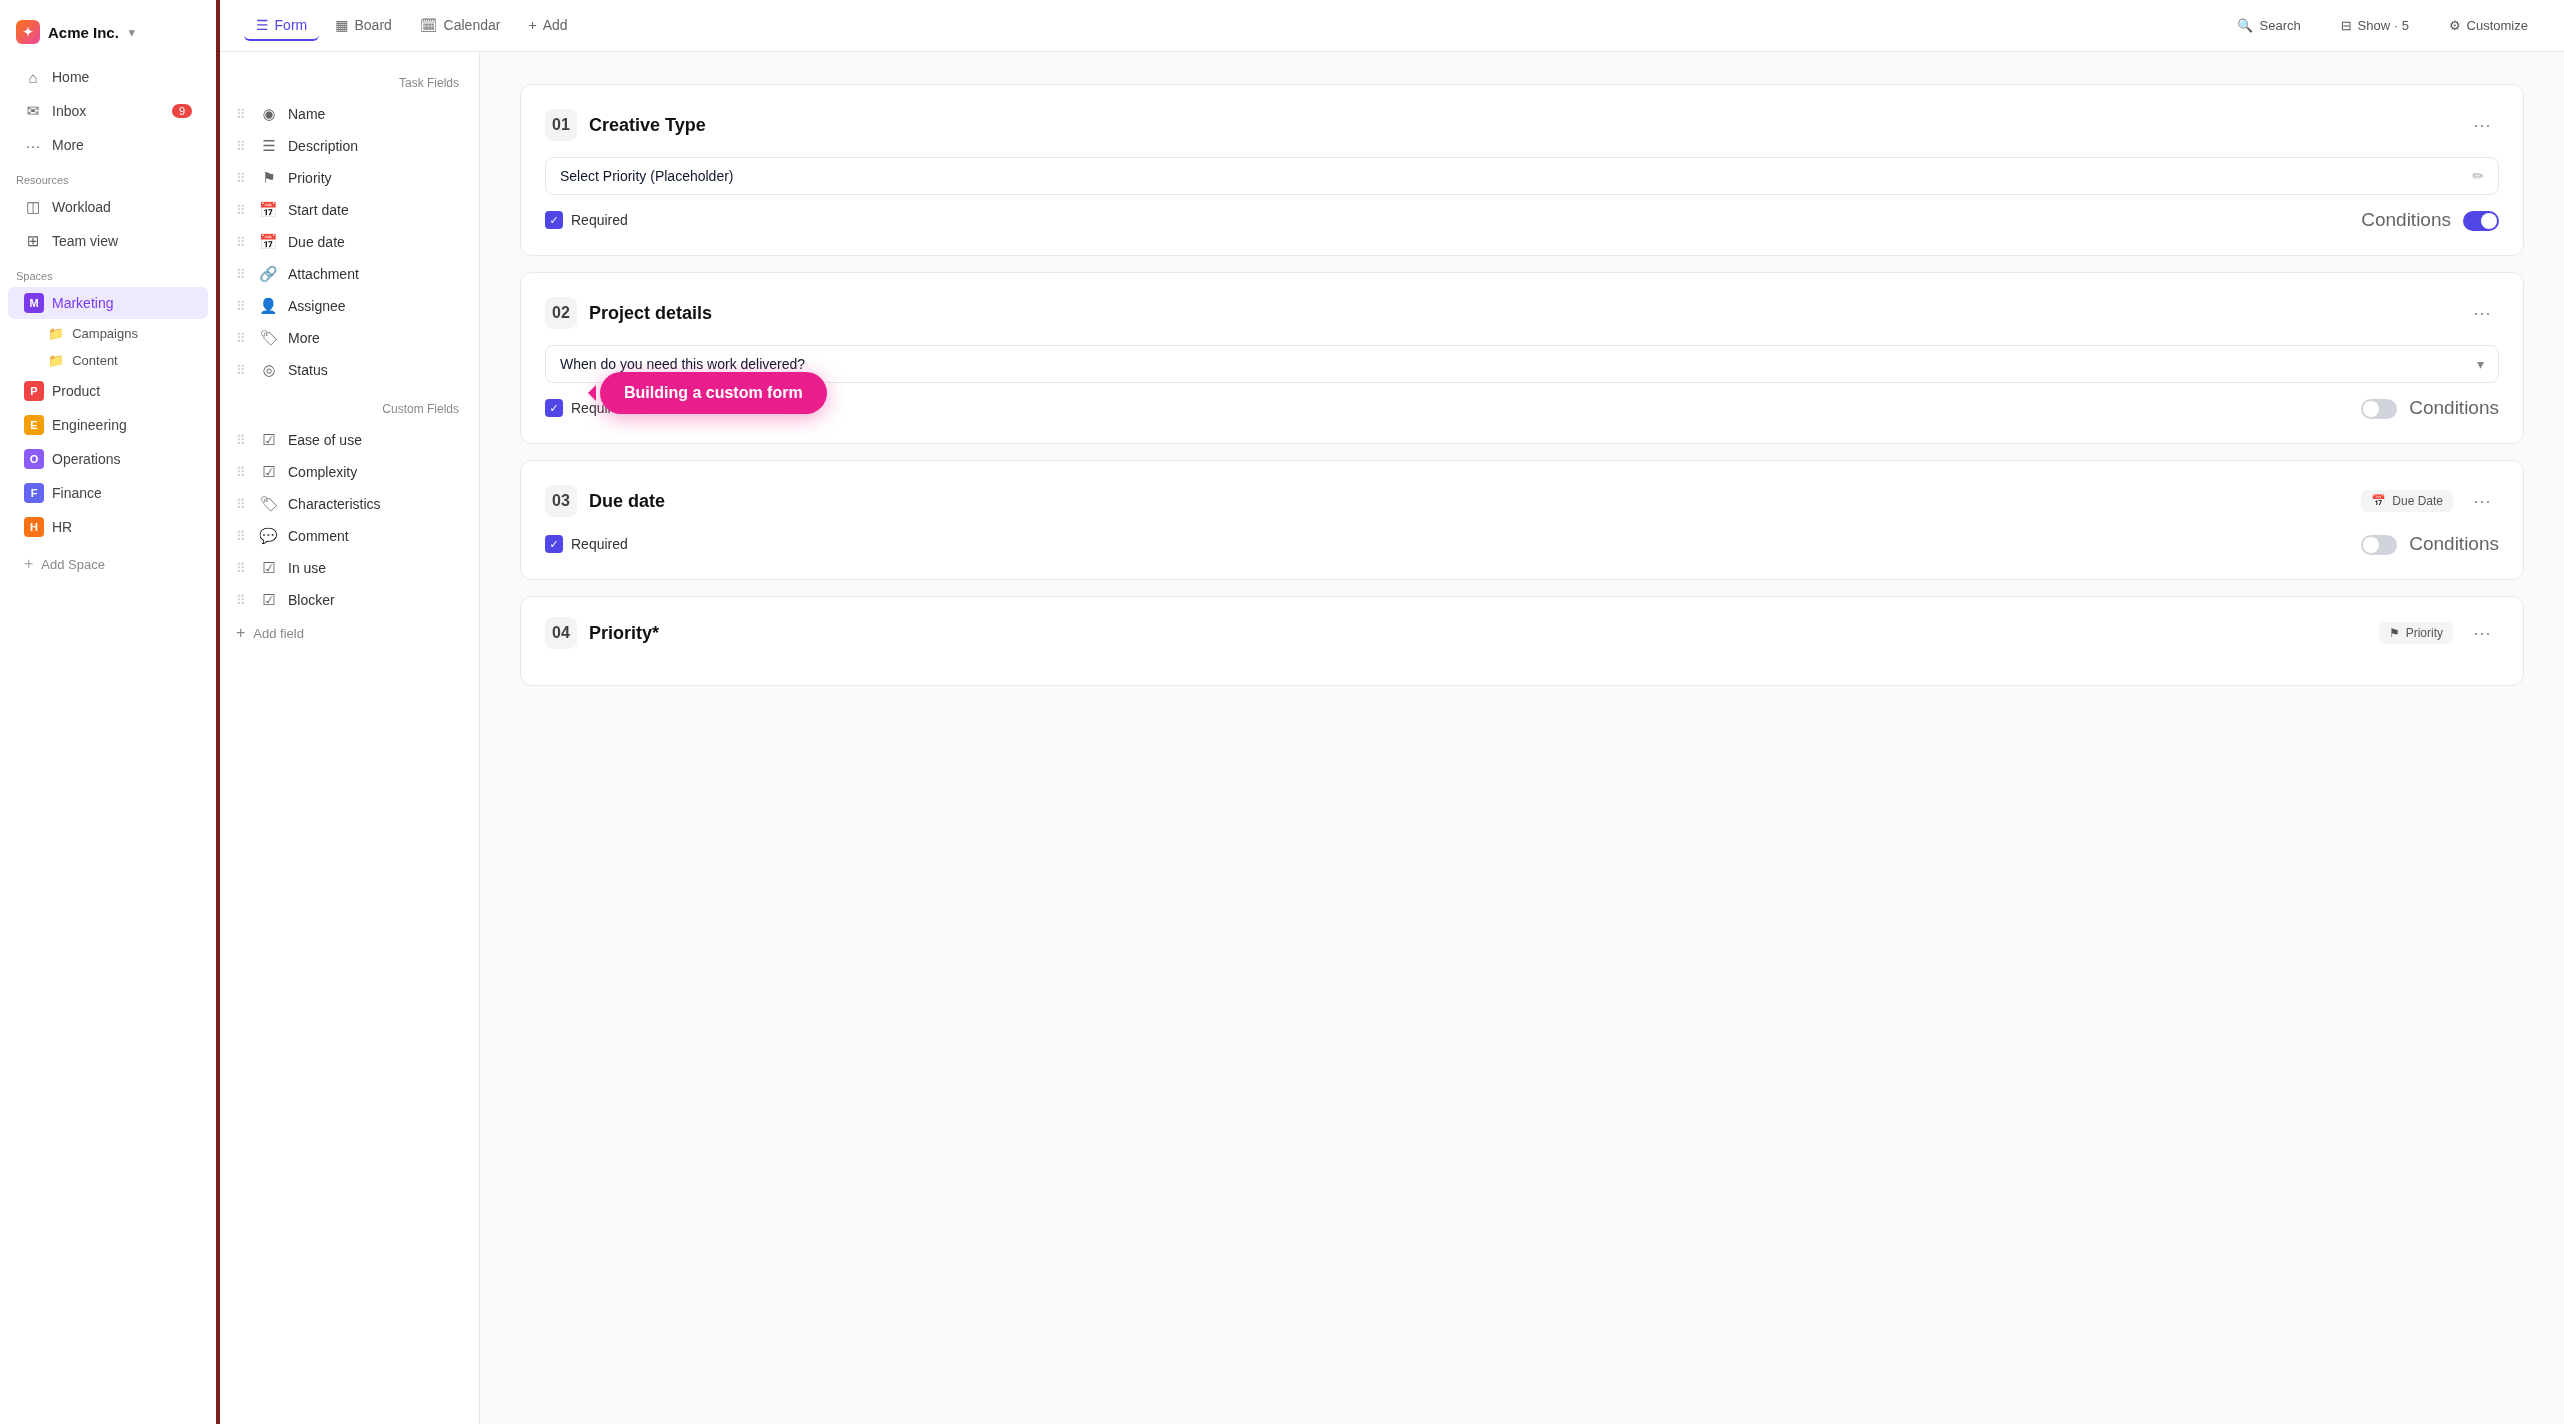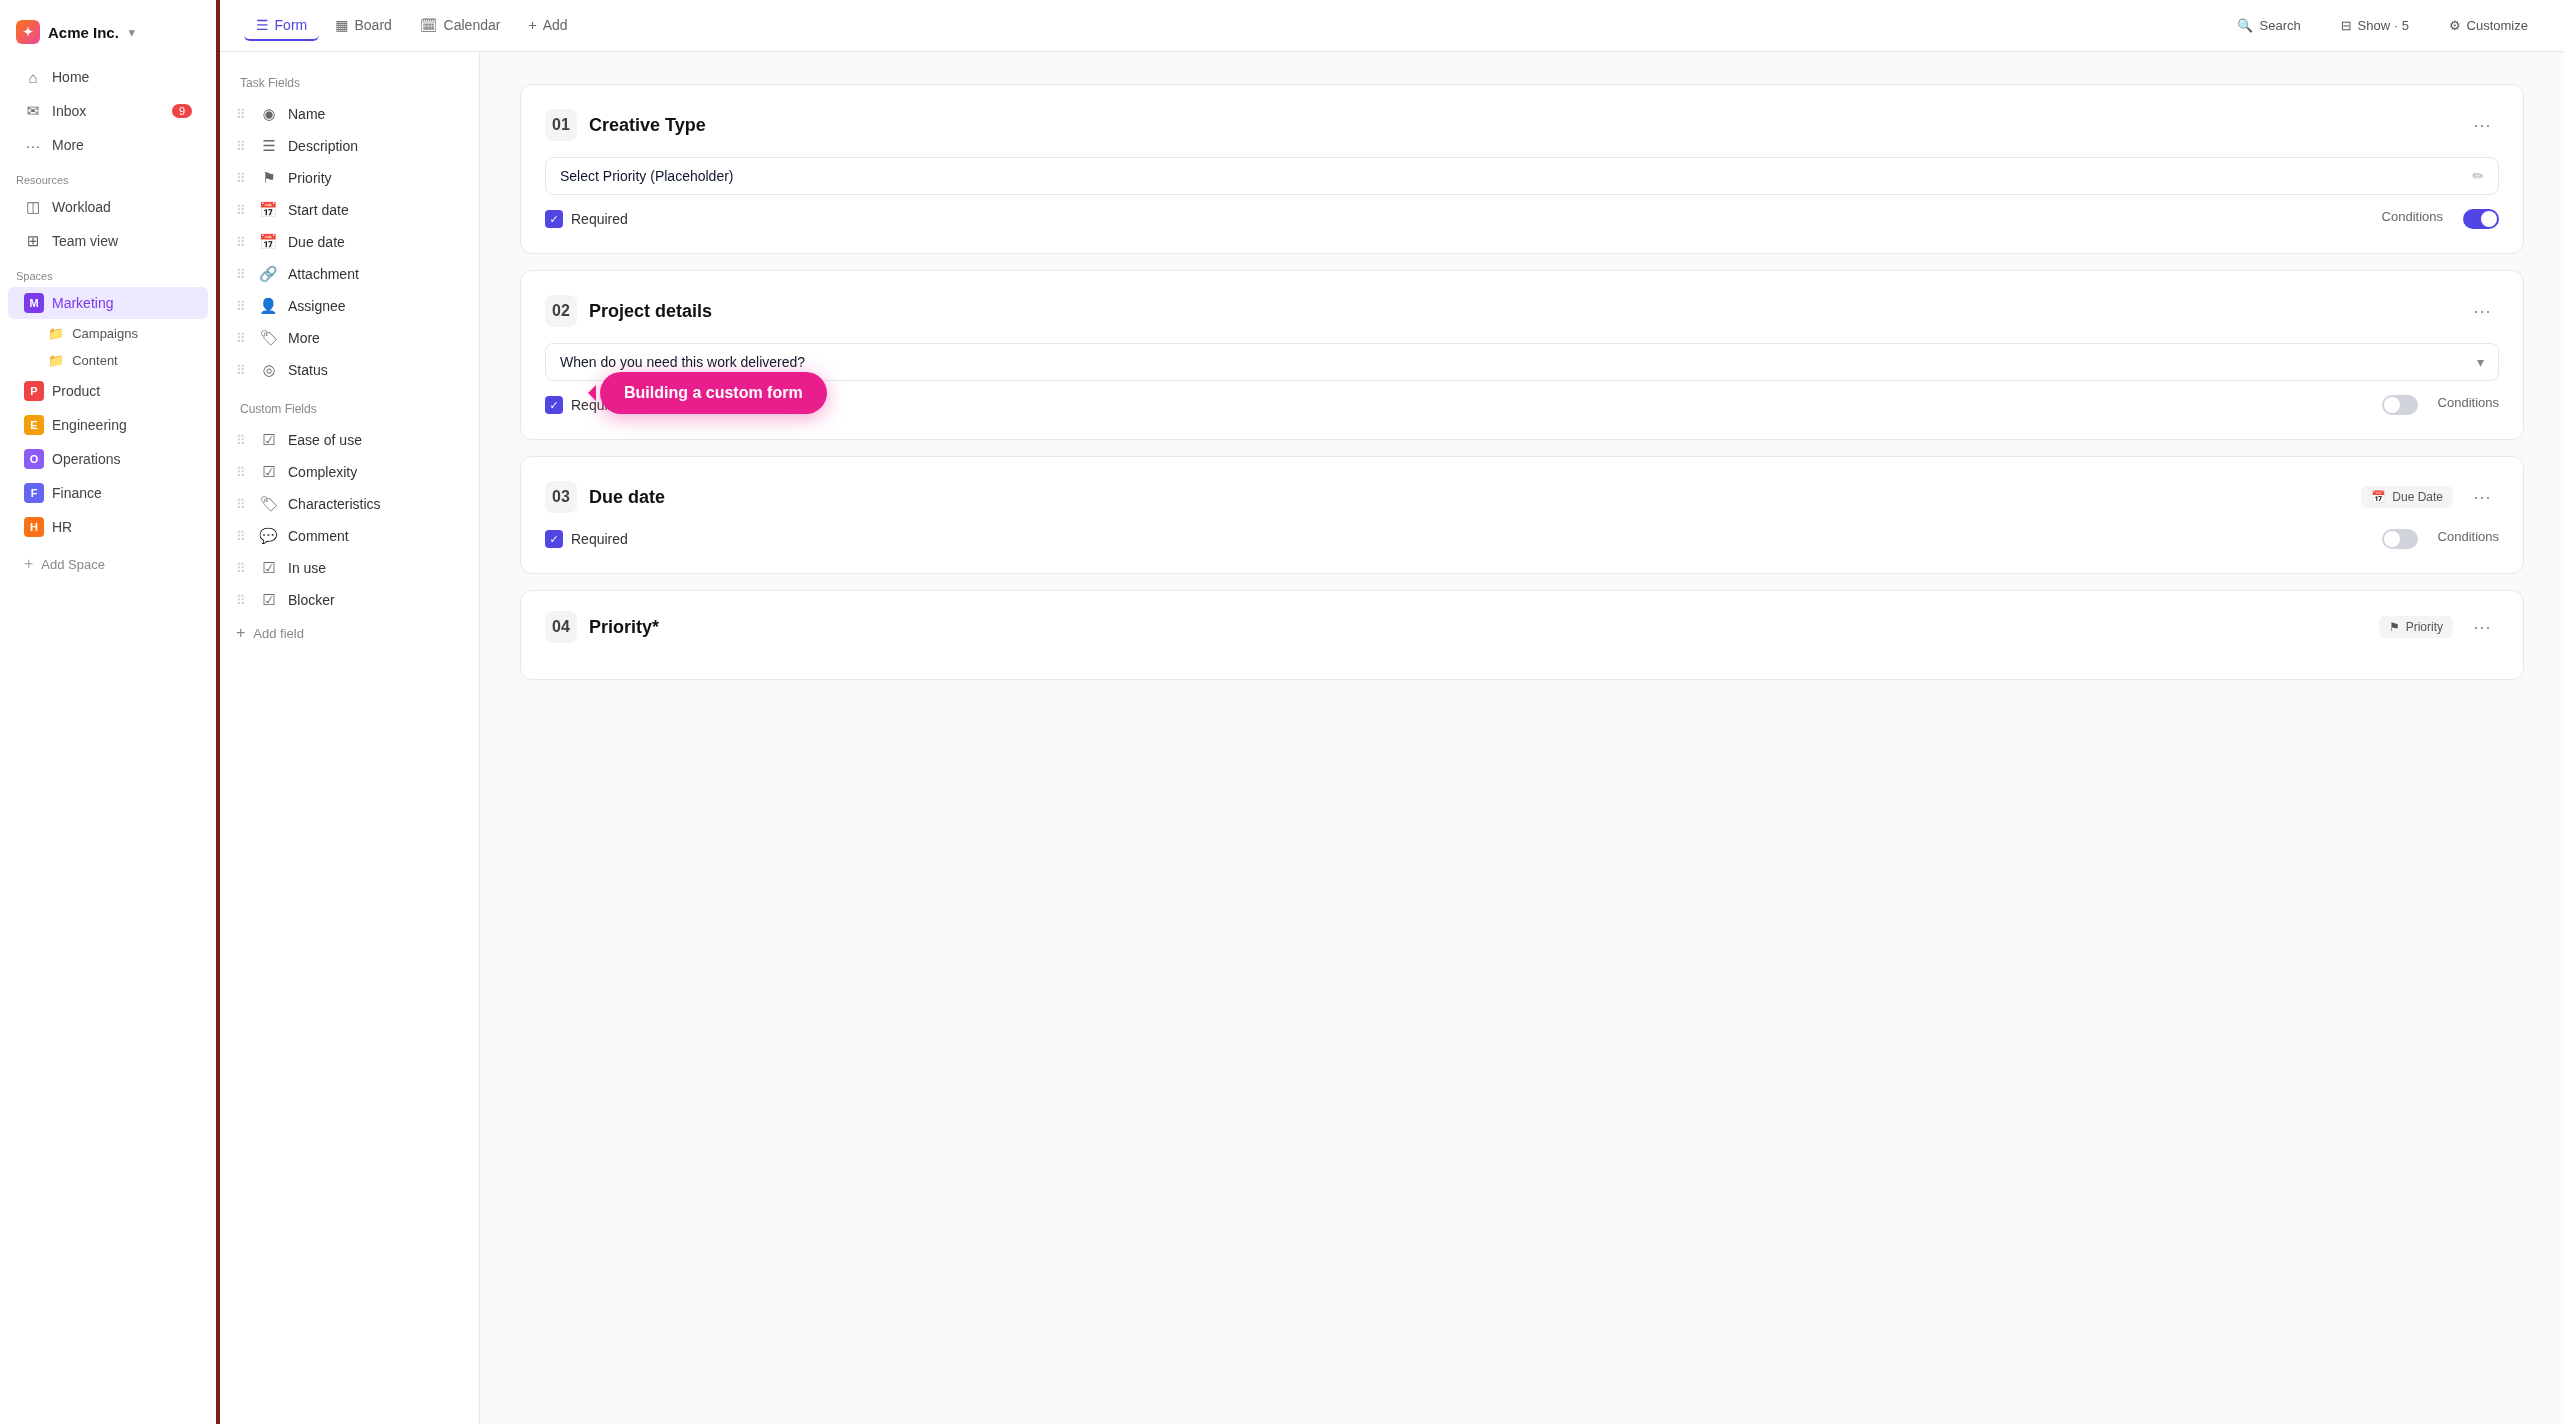--- a/index.html
+++ b/index.html
@@ -43,21 +43,21 @@
     .tab.active { color: #4f46e5; border-bottom: 2px solid #4f46e5; font-weight: 500; }
     .tab .tab-icon { font-size: 14px; }
     .topbar-right { margin-left: auto; display: flex; align-items: center; gap: 16px; }
     .topbar-btn { display: flex; align-items: center; gap: 6px; padding: 6px 12px; cursor: pointer; color: #555; font-size: 13px; border-radius: 6px; }
 
     
     .content-area { display: flex; flex: 1; overflow: hidden; }
 
     
     .fields-panel { width: 260px; min-width: 260px; border-right: 1px solid #e5e7eb; padding: 20px 0; overflow-y: auto; background: #fff; }
-    .fields-section-label { font-size: 12px; color: #888; font-weight: 500; padding: 4px 20px 8px; }
+    .fields-section-label { font-size: 12px; color: #888; font-weight: 500; padding: 4px 20px 8px; text-align: right; }
     .field-item { display: flex; align-items: center; gap: 10px; padding: 7px 16px; cursor: pointer; color: #333; font-size: 14px; }
     .drag-handle { color: #ccc; font-size: 13px; cursor: grab; width: 14px; }
     .field-icon { width: 18px; color: #666; display: flex; align-items: center; justify-content: center; font-size: 15px; }
     .add-field { display: flex; align-items: center; gap: 8px; padding: 8px 16px; cursor: pointer; color: #888; font-size: 13px; }
 
     
     .form-panel { flex: 1; padding: 32px 40px; overflow-y: auto; background: #fafafa; position: relative; }
     .form-card { background: #fff; border-radius: 12px; border: 1px solid #e5e7eb; margin-bottom: 16px; padding: 24px; }
     .form-card-header { display: flex; align-items: center; gap: 12px; margin-bottom: 16px; }
     .form-card-number { width: 32px; height: 32px; border-radius: 8px; background: #f3f4f6; display: flex; align-items: center; justify-content: center; font-size: 16px; font-weight: 600; color: #404040; }
@@ -65,21 +65,21 @@
     .form-card-badge { display: flex; align-items: center; gap: 6px; padding: 4px 10px; background: #f3f4f6; border-radius: 6px; font-size: 12px; color: #555; }
     .form-card-more { color: #888; cursor: pointer; padding: 4px 8px; border-radius: 4px; font-size: 18px; }
 
     .form-input { width: 100%; border: 1px solid #e5e7eb; border-radius: 8px; padding: 10px 14px; font-size: 14px; color: #aaa; display: flex; align-items: center; justify-content: space-between; }
     .form-input-dropdown { display: flex; align-items: center; justify-content: space-between; cursor: pointer; }
     .form-input-placeholder { color: #0f172a; }
 
     .form-card-footer { display: flex; align-items: center; margin-top: 14px; }
     .checkbox-label { display: flex; align-items: center; gap: 8px; cursor: pointer; font-size: 14px; color: #333; }
     .checkbox { width: 18px; height: 18px; border-radius: 4px; background: #4f46e5; display: flex; align-items: center; justify-content: center; color: white; font-size: 11px; flex-shrink: 0; }
-    .conditions-group { margin-left: auto; display: flex; align-items: flex-start; gap: 20px; font-size: 13px; color: #666; }
+    .conditions-group { margin-left: auto; display: flex; align-items: flex-end; gap: 12px; font-size: 19px; color: #666; }
     .toggle { width: 36px; height: 20px; background: #d1d5db; border-radius: 10px; position: relative; cursor: pointer; }
     .toggle.on { background: #4f46e5; }
     .toggle::after { content: ''; position: absolute; width: 16px; height: 16px; border-radius: 50%; background: white; top: 2px; left: 2px; transition: left 0.2s; }
     .toggle.on::after { left: 18px; }
 
     
     .tooltip-bubble { position: absolute; background: #e91e8c; color: white; font-size: 16px; font-weight: 600; padding: 12px 24px; border-radius: 30px; white-space: nowrap; z-index: 100; top: 320px; left: 120px; box-shadow: 0 4px 20px rgba(233,30,140,0.4); }
     .tooltip-bubble::before { content: ''; position: absolute; left: -12px; top: 50%; transform: translateY(-50%); border: 8px solid transparent; border-right-color: #e91e8c; border-left: none; }
 
     .edit-icon { color: #aaa; cursor: pointer; font-size: 14px; }

